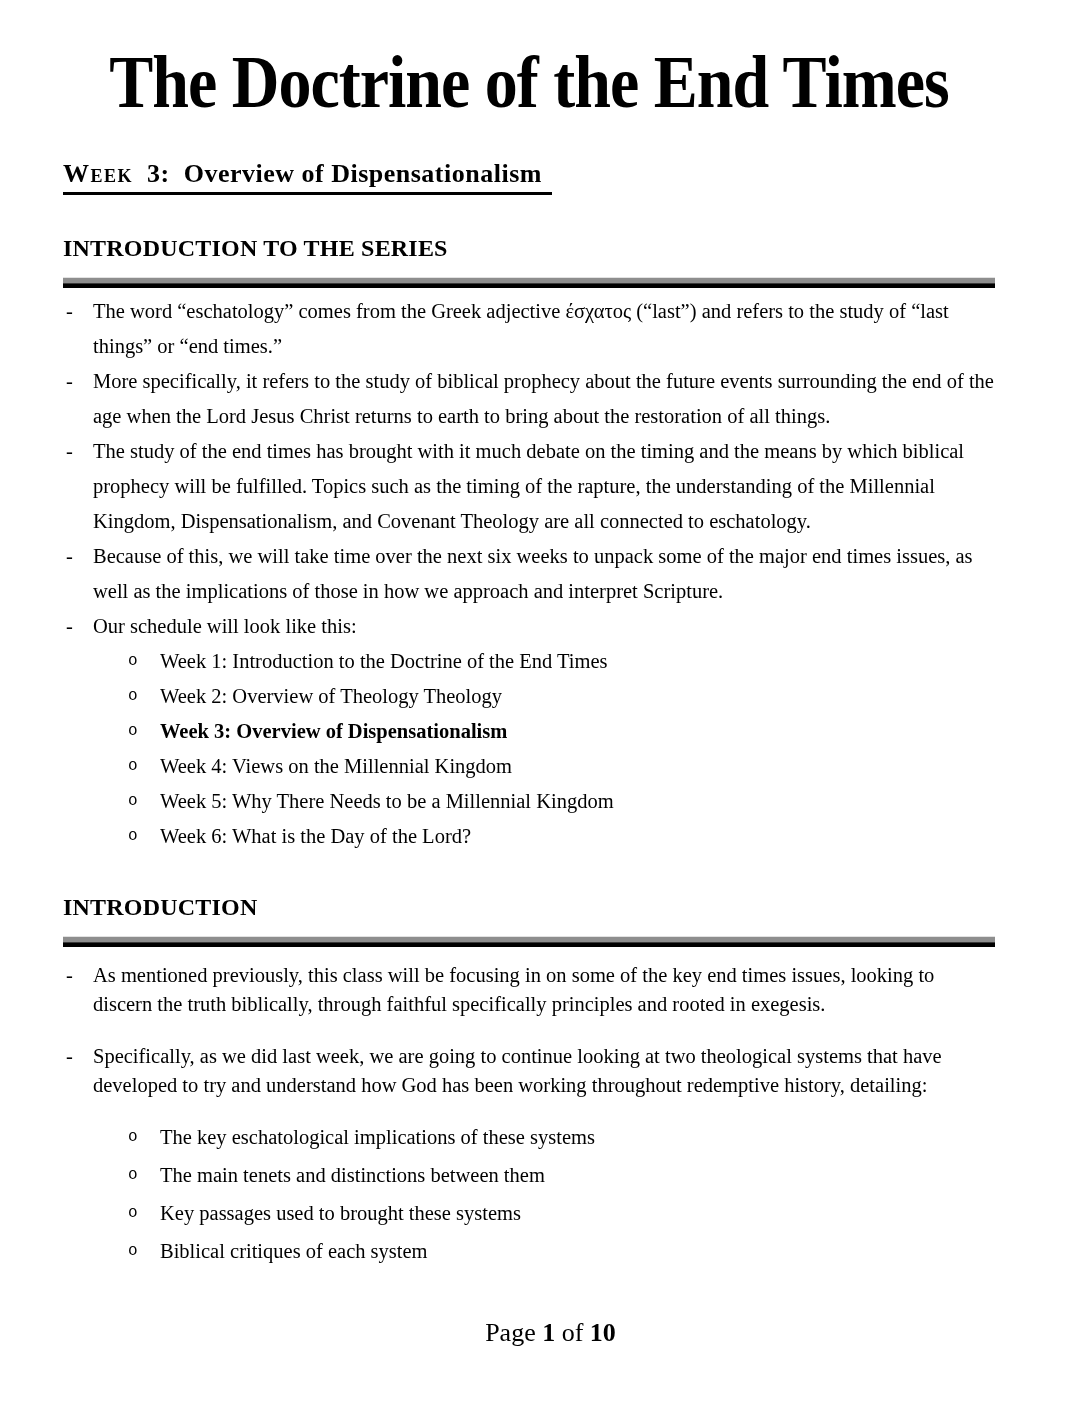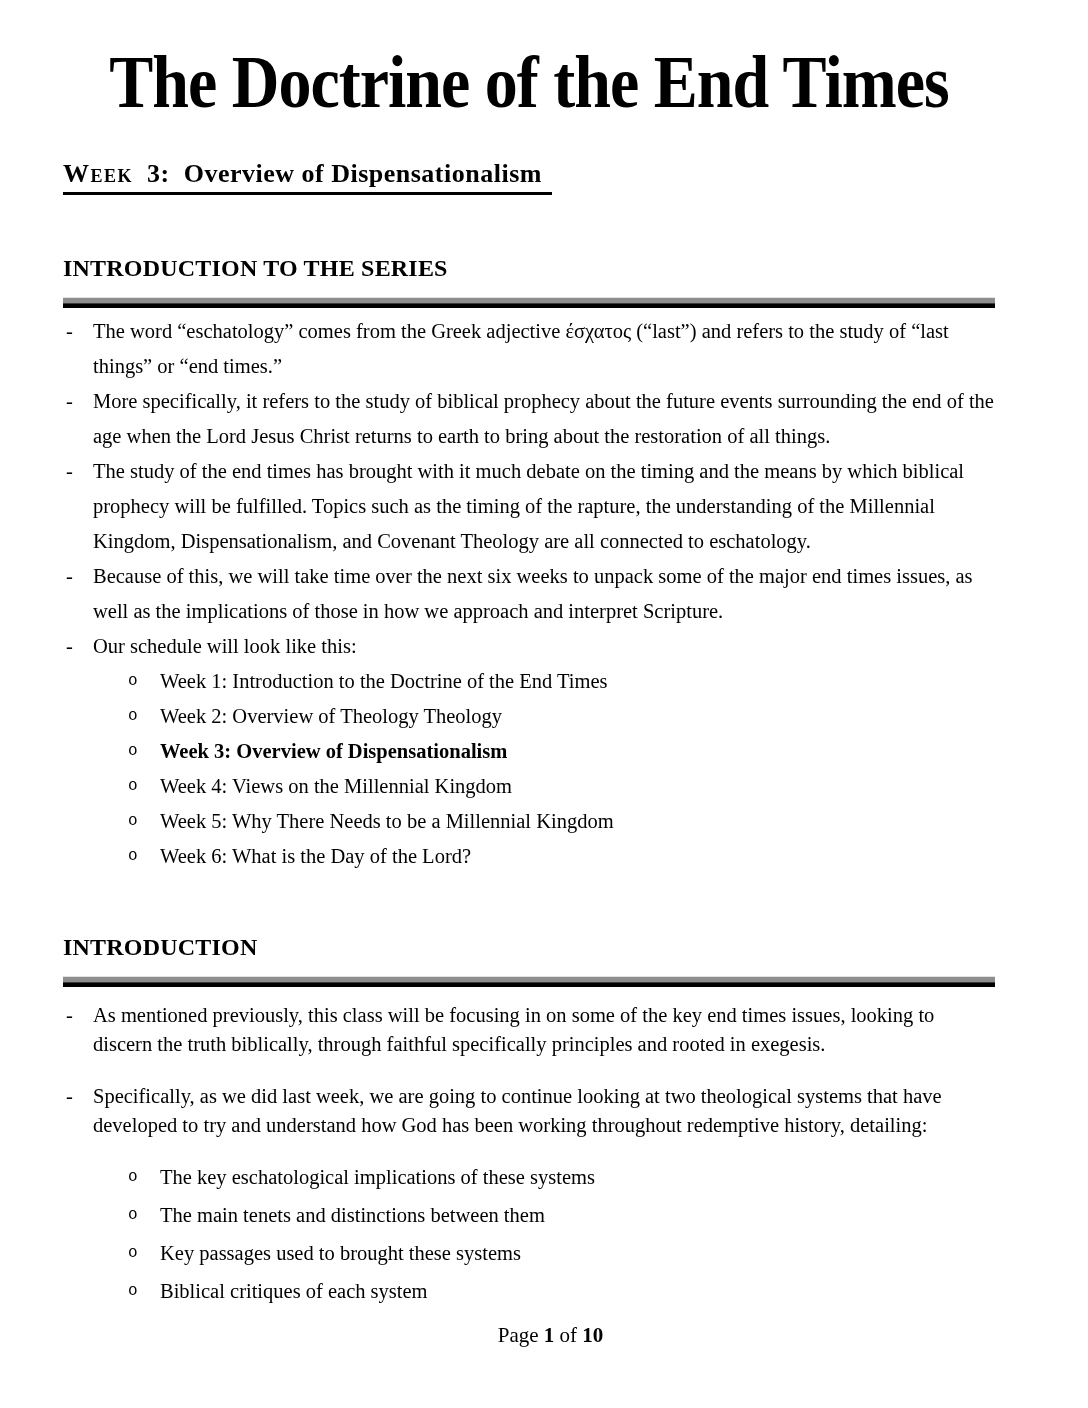--- a/index.html
+++ b/index.html
@@ -37,21 +37,21 @@
   }
   .week-heading .underlined {
     display: inline-block;
     border-bottom: 3px solid #000;
     padding: 0 10px 3px 0;
     letter-spacing: 0.5px;
   }
   .week-heading .sc { font-variant: small-caps; letter-spacing: 1.5px; font-family: Liberation Serif, serif; }
   .week-heading .rest { white-space: pre-wrap; }
   .sec-heading {
-    margin-top: 60px;
+    margin-top: 40px;
     font-size: 24px;
     font-weight: bold;
     letter-spacing: 0.2px;
   }
   .rule {
     height: 11px;
     margin-top: 15px;
     background: linear-gradient(to bottom,
       #e2e2e2 0%, #e2e2e2 10%,
       #8e8e8e 10%, #8e8e8e 52%,
@@ -77,21 +77,21 @@
   .dbl .li.sub .marker { line-height: 35px; }
   .single .li.sub { line-height: 29px; margin-bottom: 9px; }
   .li .text { flex: 1 1 auto; }
   .bold .text { font-weight: bold; }
   .page-footer {
     position: absolute;
     left: 13px;
     right: 0;
     bottom: 60px;
     text-align: center;
-    font-size: 21px;
+    font-size: 26px;
   }
   .page-footer b { font-weight: bold; }
 </style>
 </head>
 <body>
 
 <main class="page">
 
   <h1 class="doc-title">The Doctrine of the End Times</h1>
 

